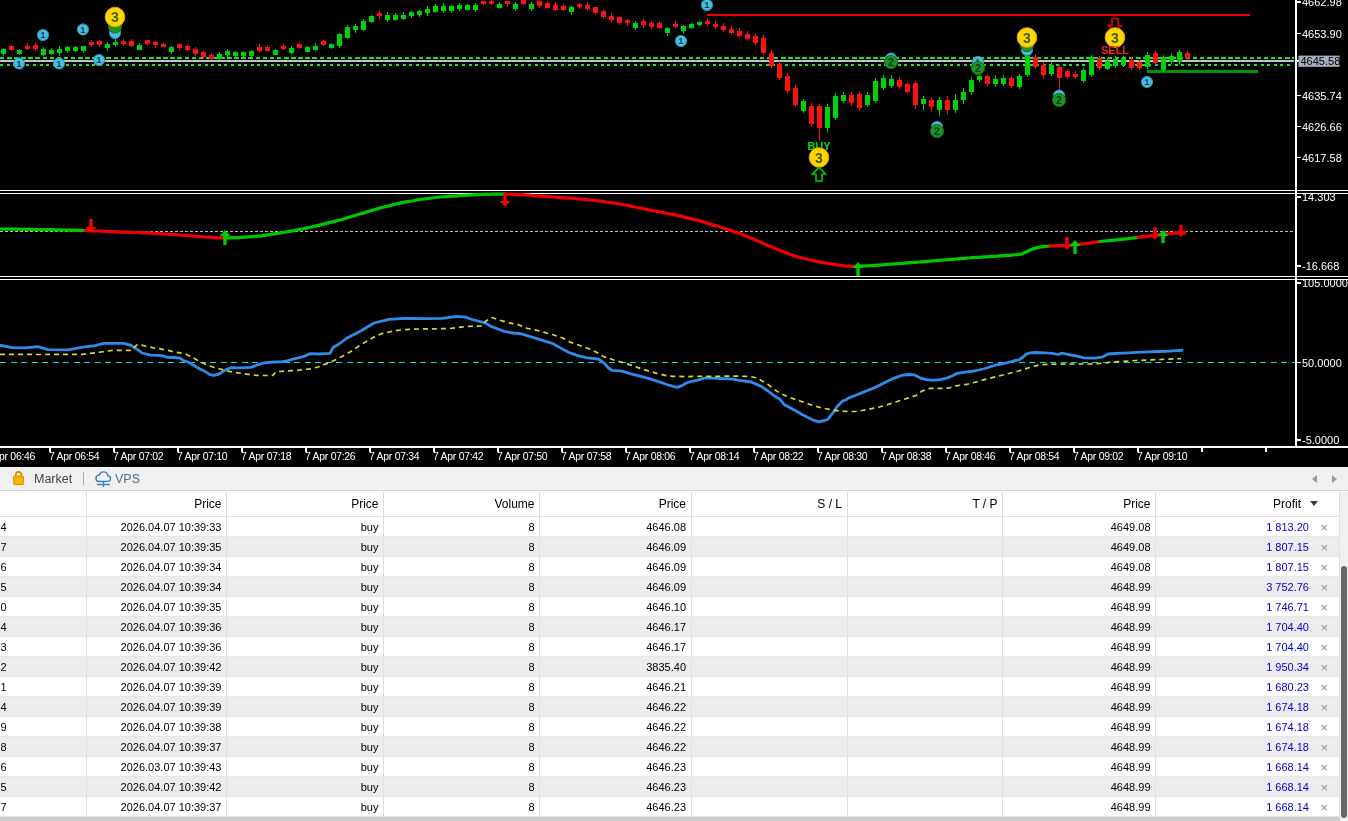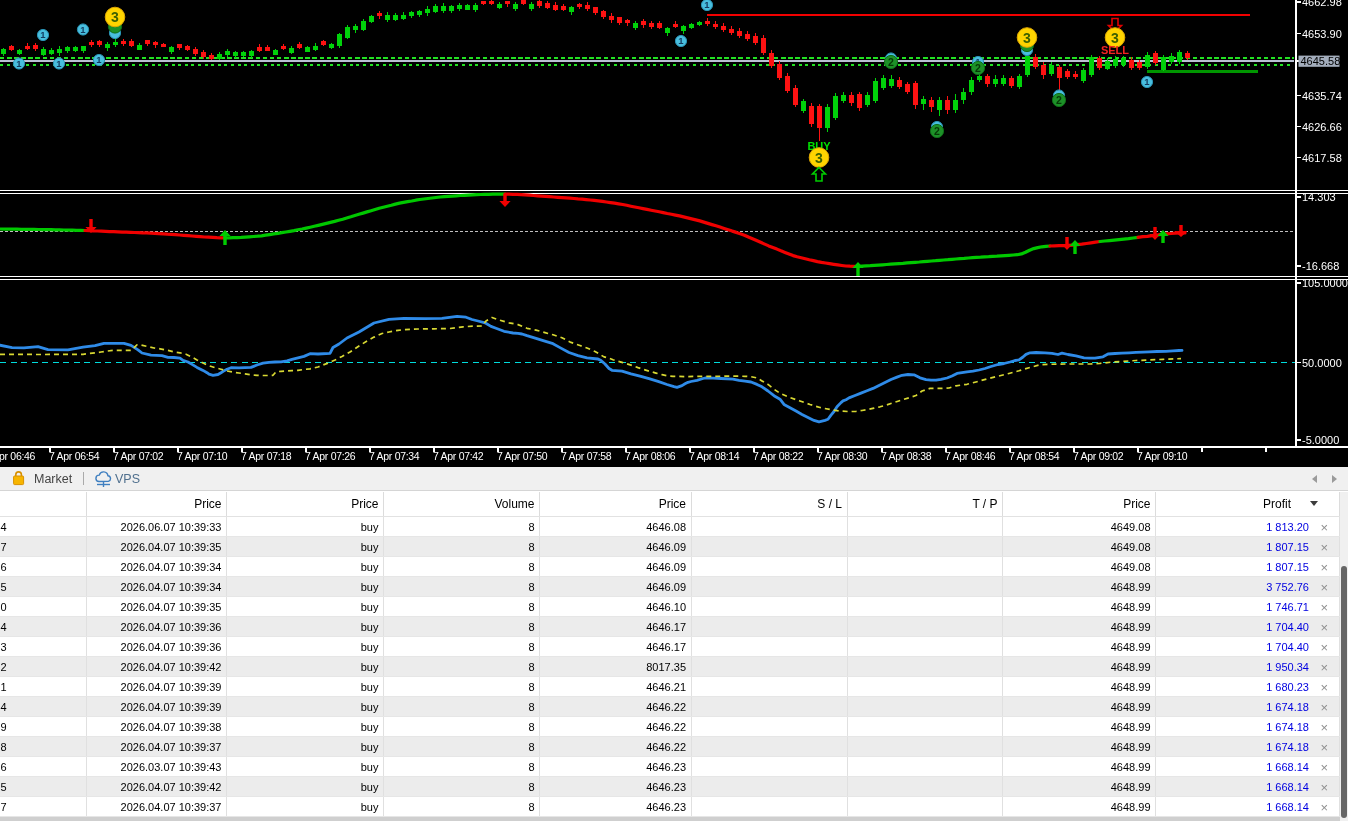--- a/index.html
+++ b/index.html
@@ -489,27 +489,27 @@
 <div id="thead">
       <div class="td" style="width:11px"></div>
       <div class="td" style="width:75.5px"></div>
       <div class="td" style="width:140.5px">Price</div>
       <div class="td" style="width:157px">Price</div>
       <div class="td" style="width:156px">Volume</div>
       <div class="td" style="width:151.5px">Price</div>
       <div class="td" style="width:156px">S / L</div>
       <div class="td" style="width:155.5px">T / P</div>
       <div class="td" style="width:153px">Price</div>
-      <div class="td" style="width:184px;position:relative;padding-right:48px">Profit<span style="position:absolute;right:21px;top:9px;width:0;height:0;border-left:4.5px solid transparent;border-right:4.5px solid transparent;border-top:5px solid #3c3c3c"></span></div>
+      <div class="td" style="width:184px;position:relative;padding-right:38px">Profit<span style="position:absolute;right:21px;top:9px;width:0;height:0;border-left:4.5px solid transparent;border-right:4.5px solid transparent;border-top:5px solid #3c3c3c"></span></div>
     </div>
 <div id="tbody" style="position:absolute;top:25px;left:0">
 <div class="tr even">
         <div class="td" style="width:11px">4</div>
         <div class="td" style="width:75.5px"></div>
-        <div class="td" style="width:140.5px">2026.06.07 10:39:33</div>
+        <div class="td" style="width:140.5px">2026.04.07 10:39:33</div>
         <div class="td" style="width:157px">buy</div>
         <div class="td" style="width:156px">8</div>
         <div class="td" style="width:151.5px">4646.08</div>
         <div class="td" style="width:156px"></div>
         <div class="td" style="width:155.5px"></div>
         <div class="td" style="width:153px">4649.08</div>
         <div class="td pfd" style="width:184px"><span class="pv">1 813.20</span><span class="x">×</span></div>
       </div>
 <div class="tr odd">
         <div class="td" style="width:11px">7</div>
@@ -582,21 +582,21 @@
         <div class="td" style="width:155.5px"></div>
         <div class="td" style="width:153px">4648.99</div>
         <div class="td pfd" style="width:184px"><span class="pv">1 704.40</span><span class="x">×</span></div>
       </div>
 <div class="tr odd">
         <div class="td" style="width:11px">2</div>
         <div class="td" style="width:75.5px"></div>
         <div class="td" style="width:140.5px">2026.04.07 10:39:42</div>
         <div class="td" style="width:157px">buy</div>
         <div class="td" style="width:156px">8</div>
-        <div class="td" style="width:151.5px">8017.35</div>
+        <div class="td" style="width:151.5px">3835.40</div>
         <div class="td" style="width:156px"></div>
         <div class="td" style="width:155.5px"></div>
         <div class="td" style="width:153px">4648.99</div>
         <div class="td pfd" style="width:184px"><span class="pv">1 950.34</span><span class="x">×</span></div>
       </div>
 <div class="tr even">
         <div class="td" style="width:11px">1</div>
         <div class="td" style="width:75.5px"></div>
         <div class="td" style="width:140.5px">2026.04.07 10:39:39</div>
         <div class="td" style="width:157px">buy</div>

